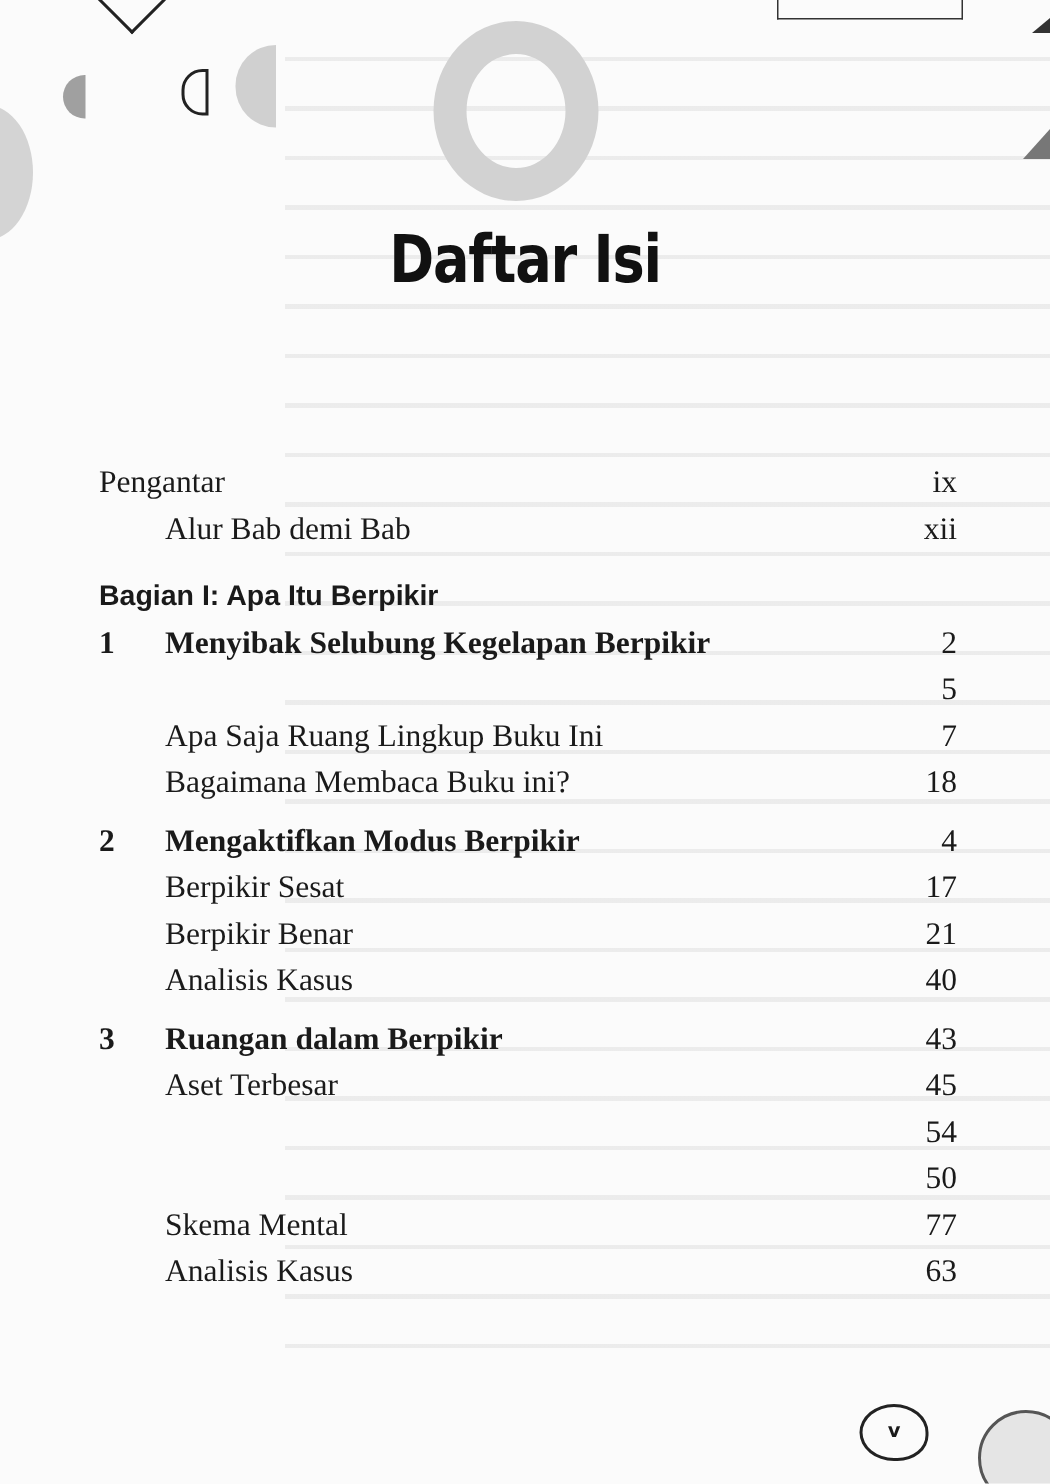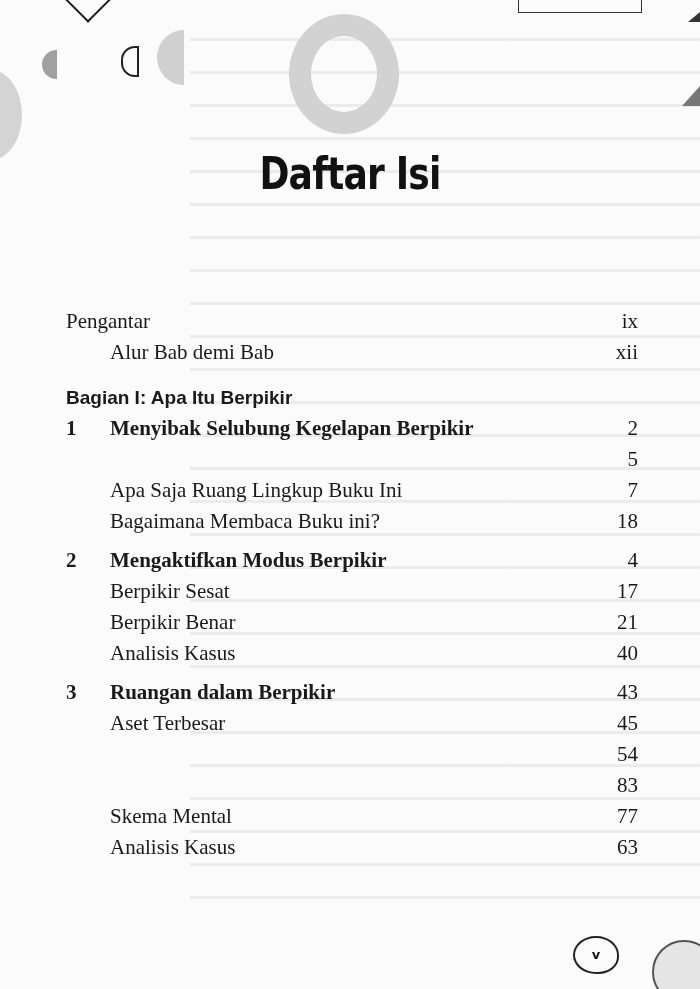--- a/index.html
+++ b/index.html
@@ -115,21 +115,21 @@
     <span class="page">43</span>
   </div>
   <div class="row lvl1">
     <span class="label">Aset Terbesar</span>
     <span class="page">45</span>
   </div>
   <div class="row lvl1">
     <span class="page">54</span>
   </div>
   <div class="row lvl1">
-    <span class="page">83</span>
+    <span class="page">50</span>
   </div>
   <div class="row lvl1">
     <span class="label">Skema Mental</span>
     <span class="page">77</span>
   </div>
   <div class="row lvl1">
     <span class="label">Analisis Kasus</span>
     <span class="page">63</span>
   </div>
 </div>

